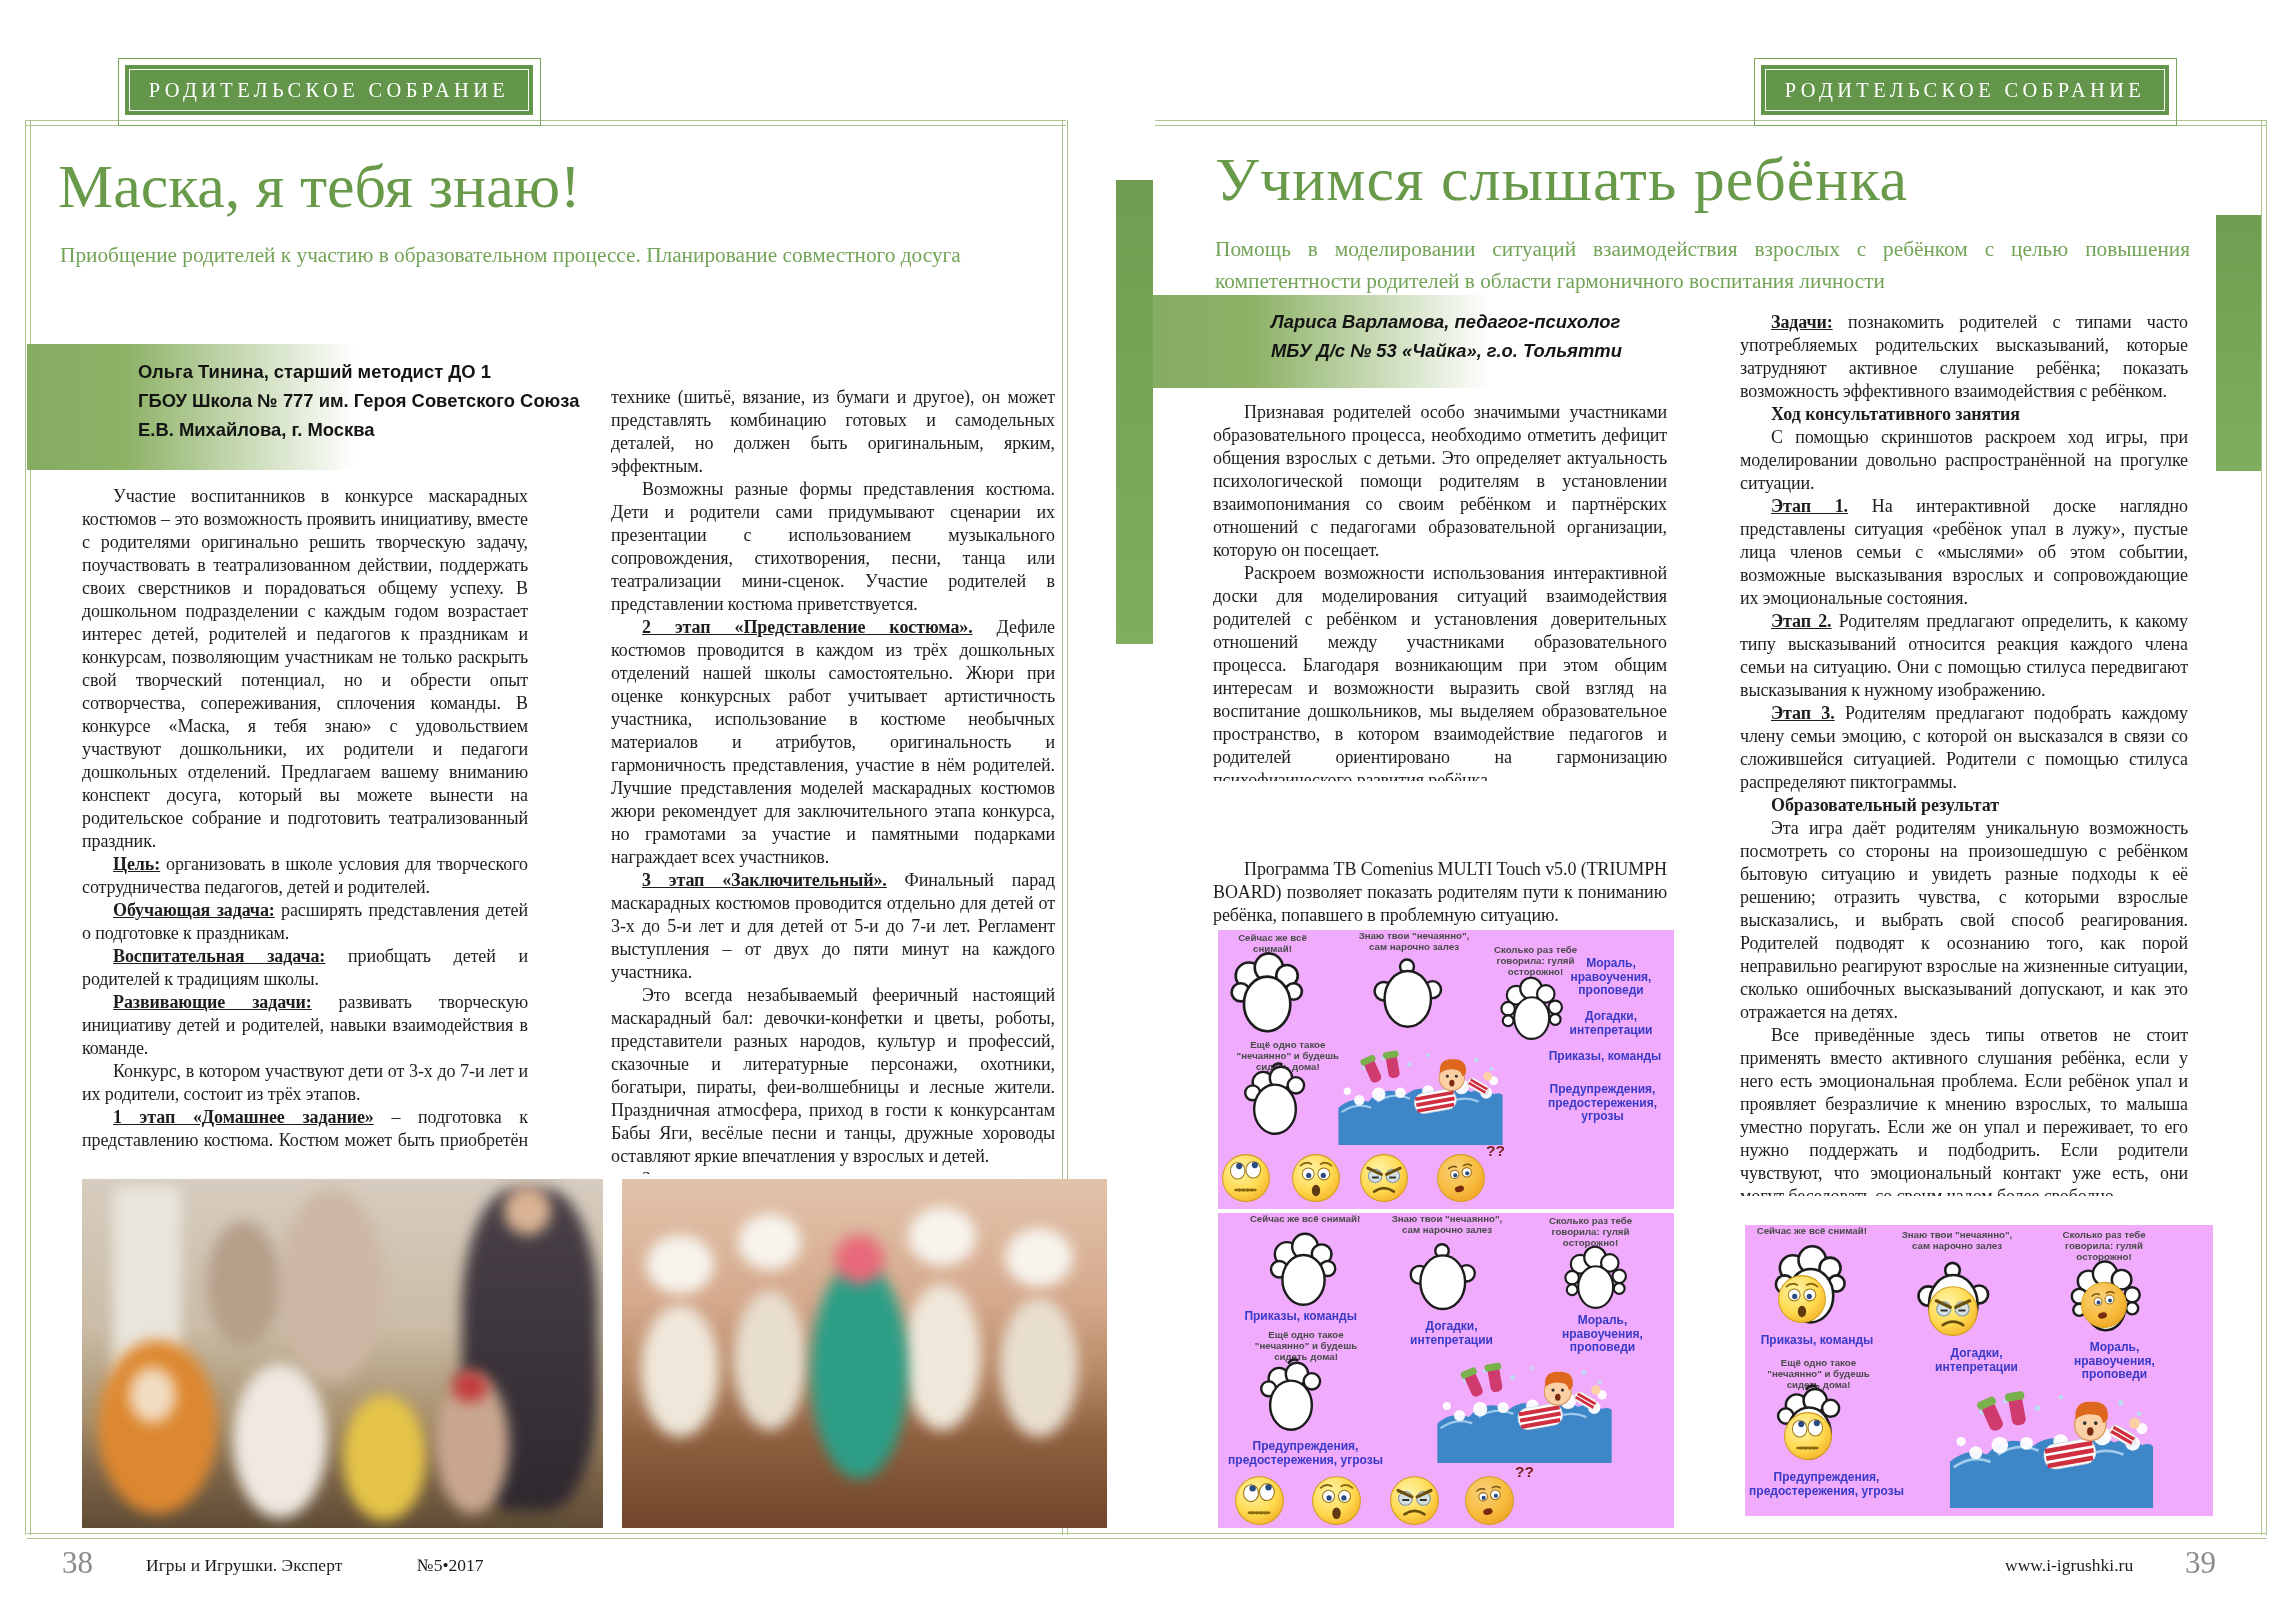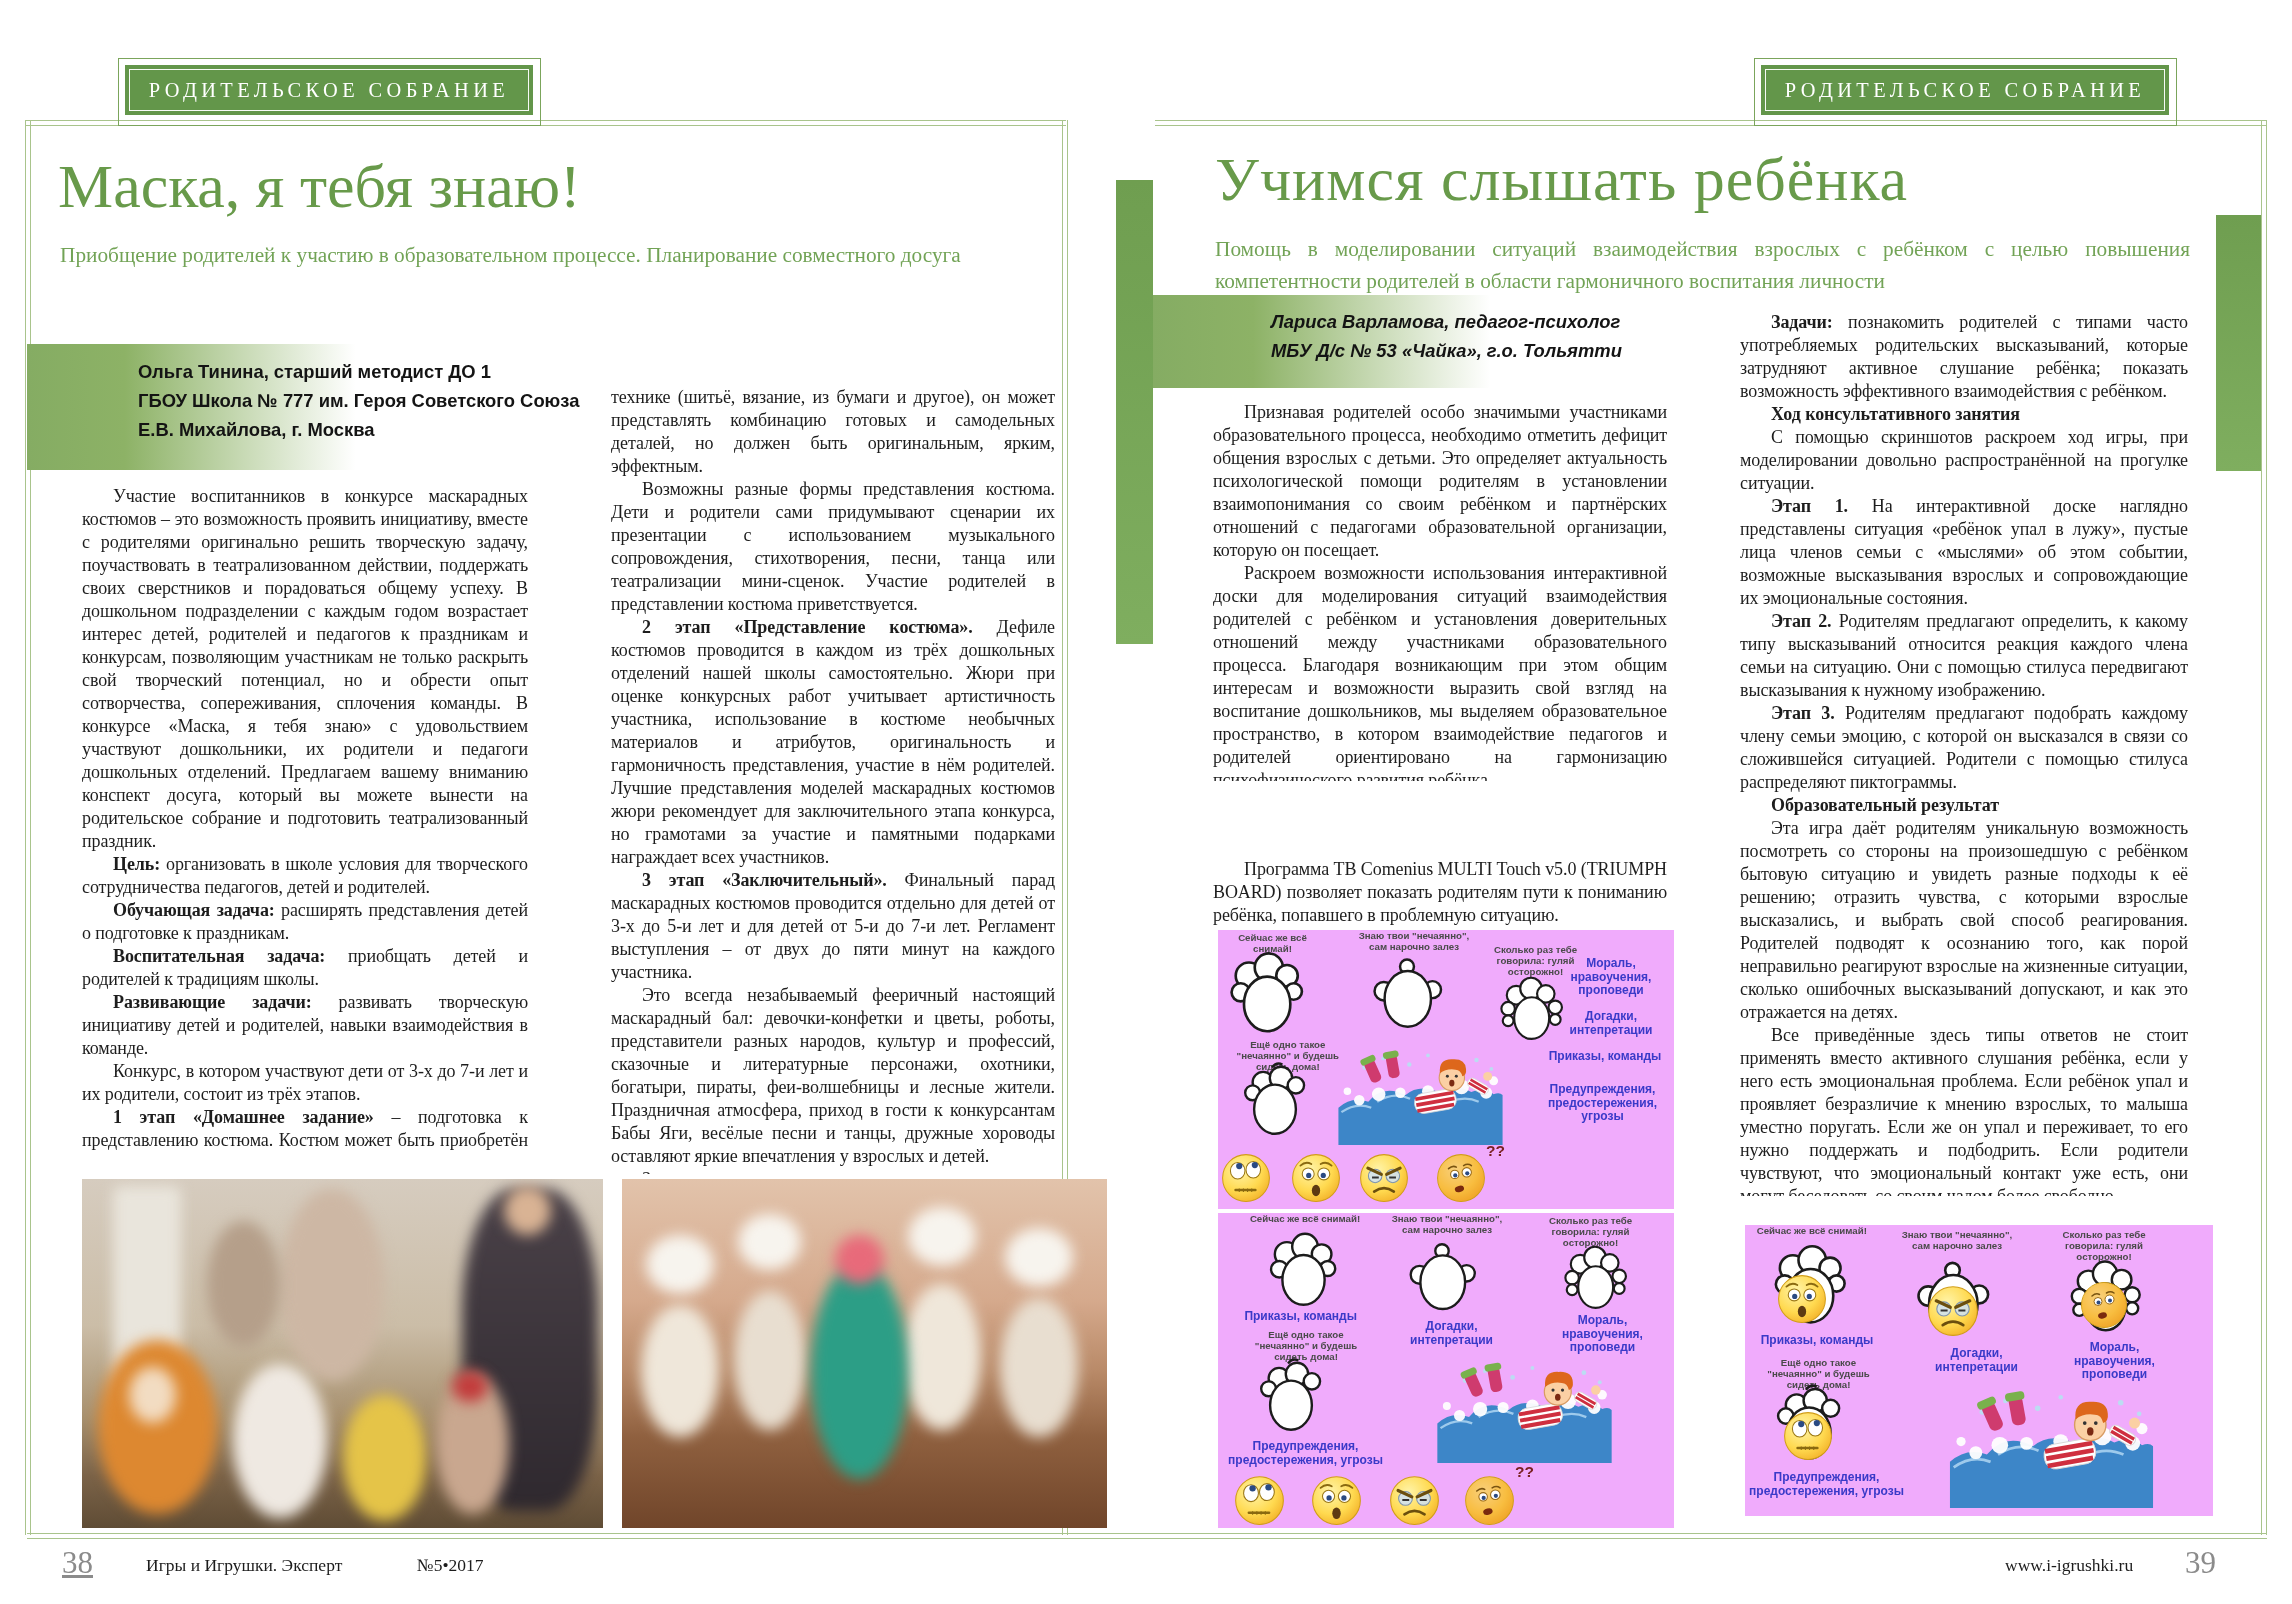--- a/index.html
+++ b/index.html
@@ -23,21 +23,21 @@
   .page-sub{position:absolute;font:400 21.3px/32px "Liberation Serif",serif;color:#72a356;text-align:left;}
   .author{position:absolute;font:700 18.4px/29px "Liberation Sans",sans-serif;color:#141414;}
   .game-head{position:absolute;font:700 28px/34px "Liberation Serif",serif;color:#4f8f38;}
 
   
   .p-col{position:absolute;font:400 18px/23px "Liberation Serif",serif;letter-spacing:-0.1px;
          color:#1d1d1d;text-align:justify;overflow:hidden;}
   .p-col p{margin:0;text-indent:31px;}
   .p-col p.noindent{text-indent:0;}
   .p-col p.boldline{font-weight:700;}
-  .p-col b{font-weight:700;}
+  .p-col b{font-weight:700;text-decoration:underline;}
 
   
   .pgnum{position:absolute;font:400 31px "Liberation Serif",serif;color:#8b8b8b;}
   .foot{position:absolute;font:400 17.5px "Liberation Serif",serif;color:#1c1c1c;white-space:nowrap;}
 
   
   .photo{position:absolute;overflow:hidden;}
   .photo .blob{position:absolute;border-radius:50%;filter:blur(6.8px);}
   .photo1{background:linear-gradient(180deg,#d6ccbf 0%,#cbbda7 42%,#a8916f 68%,#7b6348 85%,#5f4c35 100%);}
   .photo2{background:linear-gradient(180deg,#e2c3ab 0%,#d5a98c 35%,#b98a68 55%,#8f603f 74%,#70452a 100%);}
@@ -401,20 +401,20 @@
       <svg class="emo" style="left:11.6px;top:27px;width:52px;height:52px;" viewBox="0 0 100 100">
           <use href="#emo-weary"></use>
         </svg>
     </div>
     <div class="blabel" style="left:0;top:246px;width:163px;">Предупреждения, предостережения, угрозы</div>
     <svg class="boy" style="left:194px;top:163px;width:225px;height:120px;" viewBox="0 0 220 130">
         <use href="#boy-water"></use>
       </svg>
   </div>
 
-  <div class="pgnum" style="left:62px;top:1545px;text-decoration:underline;">38</div>
+  <div class="pgnum" style="left:62px;top:1545px;">38</div>
   <div class="foot" style="left:146px;top:1555px;">Игры и Игрушки. Эксперт</div>
   <div class="foot" style="left:417px;top:1555px;">№5•2017</div>
   <div class="foot" style="left:2005px;top:1555px;">www.i-igrushki.ru</div>
   <div class="pgnum" style="left:2185px;top:1545px;">39</div>
 
 </div>
 
 
 </body></html>

